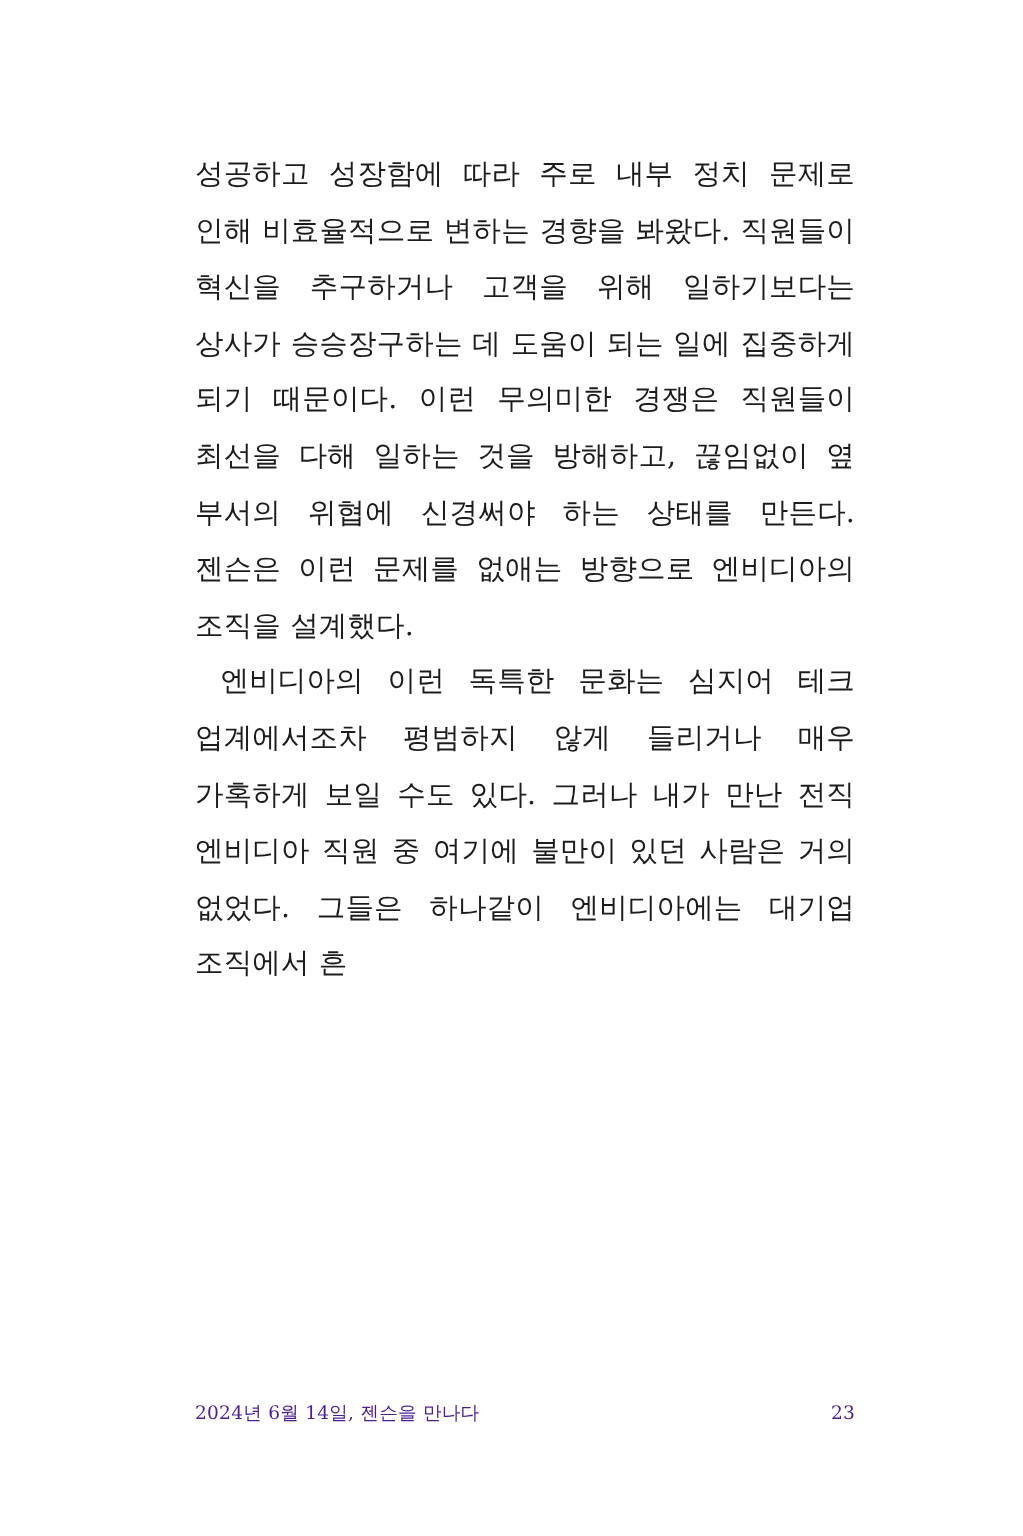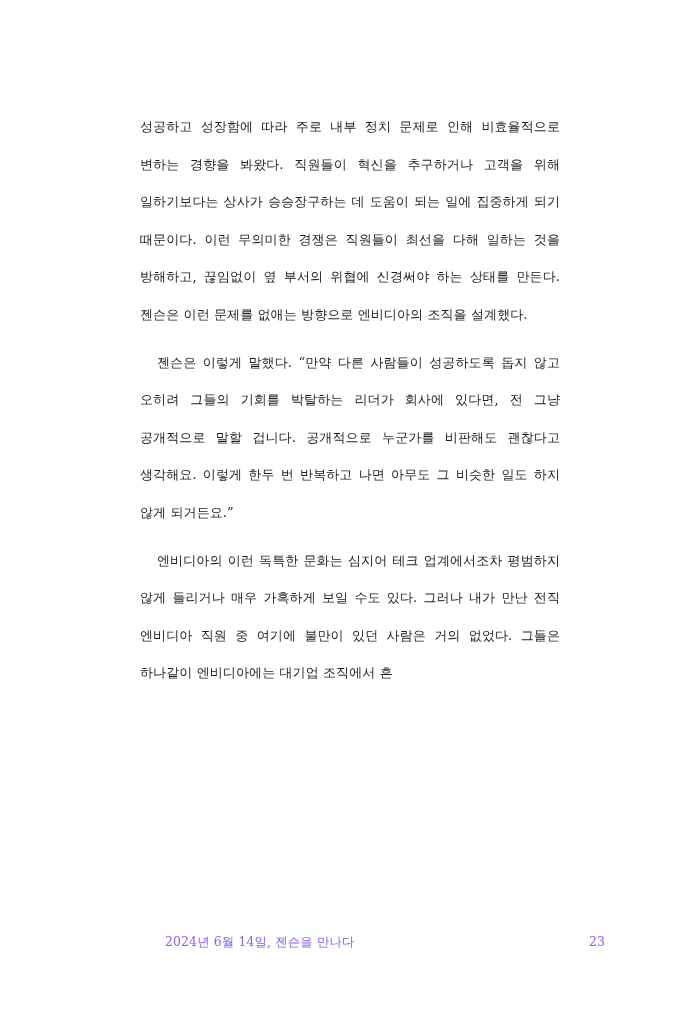--- a/index.html
+++ b/index.html
@@ -25,63 +25,61 @@
     background: #ffffff;
     box-sizing: border-box;
   }
   .content-area {
     position: absolute;
     left: 130px;
     top: 98px;
     width: 440px;
   }
   .para {
-    margin: 10px;
+    margin: 0;
     padding: 0;
-    font-size: 13px;
+    font-size: 19px;
     line-height: 37.6px;
     text-align: justify;
     text-justify: inter-character;
     word-break: keep-all;
     letter-spacing: 0.1px;
     color: #1c1c1c;
   }
   .para.indent {
     text-indent: 17px;
   }
   .footer {
     position: absolute;
     left: 130px;
     top: 934px;
     width: 440px;
     display: flex;
     align-items: baseline;
     justify-content: space-between;
     font-size: 12.4px;
-    color: #8b5cf6;
+    color: #4c1d95;
     letter-spacing: 0.15px;
-    margin-left: 35px;
   }
   .footer-title {
     white-space: nowrap;
   }
   .footer-pageno {
     white-space: nowrap;
     font-family: "DejaVu Serif", "Liberation Serif", serif;
     text-align: center;
   }
 </style>
 </head>
 <body>
 
 <div class="page">
 
   <div class="content-area">
     <p class="para">성공하고 성장함에 따라 주로 내부 정치 문제로 인해 비효율적으로 변하는 경향을 봐왔다. 직원들이 혁신을 추구하거나 고객을 위해 일하기보다는 상사가 승승장구하는 데 도움이 되는 일에 집중하게 되기 때문이다. 이런 무의미한 경쟁은 직원들이 최선을 다해 일하는 것을 방해하고, 끊임없이 옆 부서의 위협에 신경써야 하는 상태를 만든다. 젠슨은 이런 문제를 없애는 방향으로 엔비디아의 조직을 설계했다.</p>
-    <p class="para indent">젠슨은 이렇게 말했다. “만약 다른 사람들이 성공하도록 돕지 않고 오히려 그들의 기회를 박탈하는 리더가 회사에 있다면, 전 그냥 공개적으로 말할 겁니다. 공개적으로 누군가를 비판해도 괜찮다고 생각해요. 이렇게 한두 번 반복하고 나면 아무도 그 비슷한 일도 하지 않게 되거든요.”</p>
     <p class="para indent">엔비디아의 이런 독특한 문화는 심지어 테크 업계에서조차 평범하지 않게 들리거나 매우 가혹하게 보일 수도 있다. 그러나 내가 만난 전직 엔비디아 직원 중 여기에 불만이 있던 사람은 거의 없었다. 그들은 하나같이 엔비디아에는 대기업 조직에서 흔</p>
   </div>
 
   <div class="footer">
     <span class="footer-title">2024년 6월 14일, 젠슨을 만나다</span>
     <span class="footer-pageno">23</span>
   </div>
 
 </div>
 

